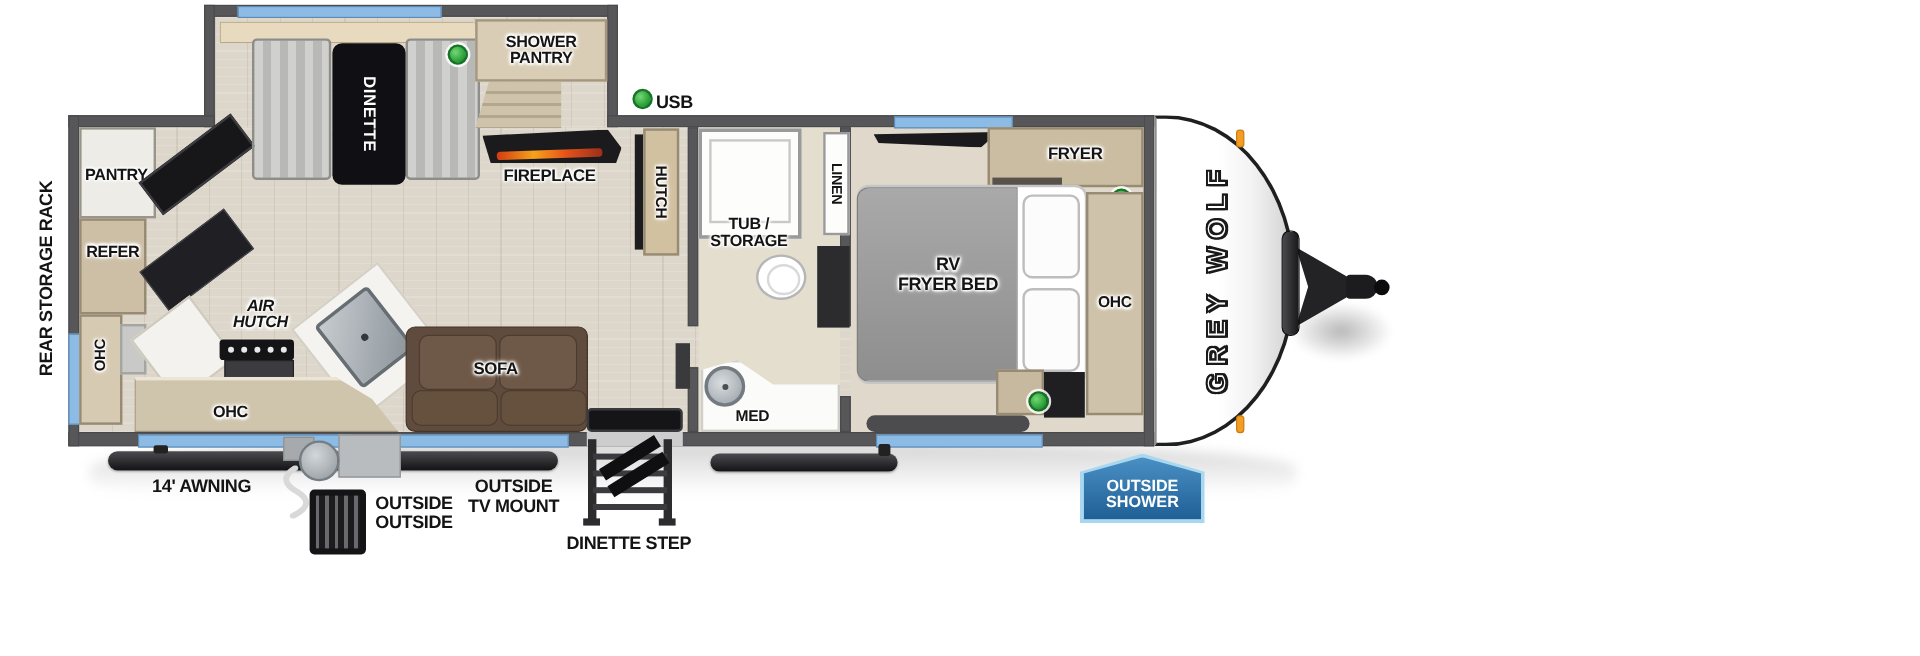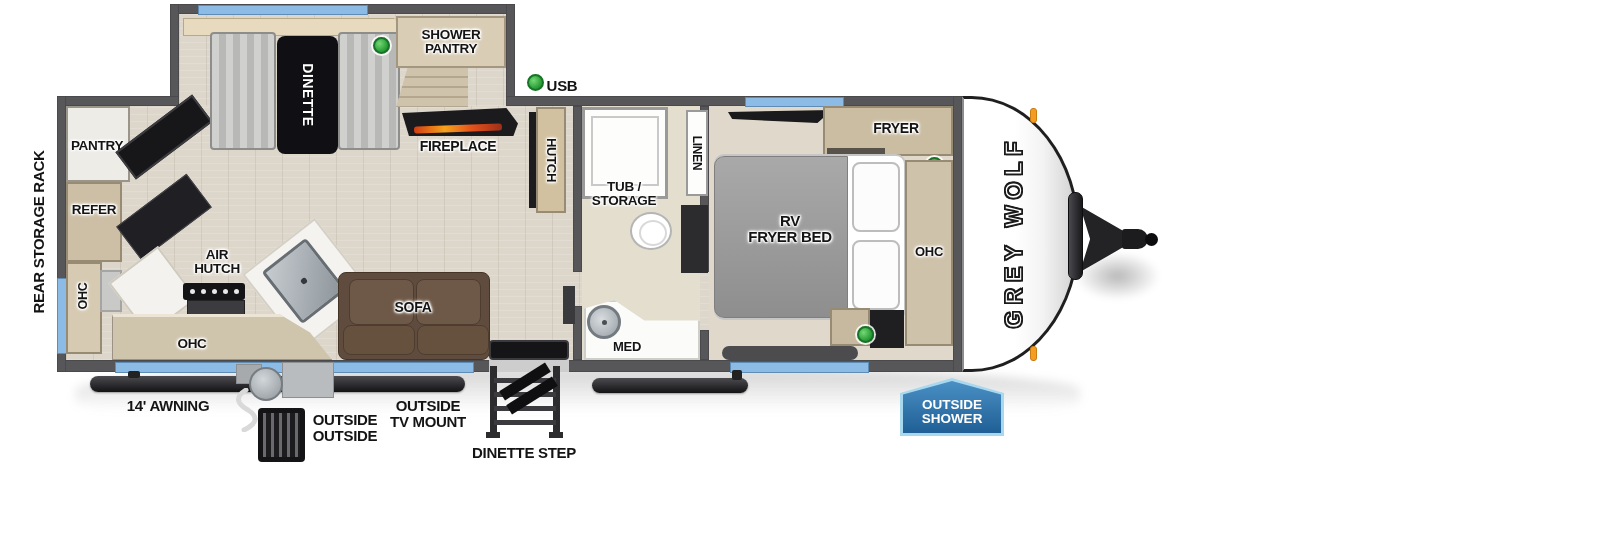--- a/index.html
+++ b/index.html
@@ -78,21 +78,21 @@
   <div class="abs" style="left:122px;top:258px;width:58px;height:62px;background:#f3f2ee;border:2px solid #cfcabe;transform:rotate(-37deg);"></div>
 
   <div class="abs" style="left:183px;top:283px;width:62px;height:17px;background:#141416;border-radius:3px;display:flex;align-items:center;justify-content:center;gap:6px;">
     <span style="width:5px;height:5px;border-radius:50%;background:#e8e8e8;"></span>
     <span style="width:5px;height:5px;border-radius:50%;background:#e8e8e8;"></span>
     <span style="width:5px;height:5px;border-radius:50%;background:#e8e8e8;"></span>
     <span style="width:5px;height:5px;border-radius:50%;background:#e8e8e8;"></span>
     <span style="width:5px;height:5px;border-radius:50%;background:#e8e8e8;"></span>
   </div>
   <div class="abs" style="left:187px;top:300px;width:56px;height:22px;background:#3c3c40;border:1px solid #222;"></div>
-  <div class="label" style="left:217px;top:262px;font-size:13.5px;">
+  <div class="label" style="left:217px;top:262px;font-size:13.5px;font-style:italic;">
     <span>AIR</span>
     <span>HUTCH</span>
   </div>
 
   <div class="abs" style="left:262px;top:236px;width:88px;height:92px;background:#f4f3ef;border:2px solid #d5d0c6;transform:rotate(-38deg);"></div>
   <div class="abs" style="left:276px;top:248px;width:56px;height:66px;background:linear-gradient(135deg,#c6cbcf,#8d959b);border:3px solid #666d73;border-radius:4px;transform:rotate(-38deg);box-sizing:border-box;">
     <span style="position:absolute;left:50%;top:50%;width:6px;height:6px;margin:-3px;border-radius:50%;background:#33383c;"></span>
   </div>
 
   <div class="abs" style="left:112px;top:314px;width:220px;height:46px;background:#cfc4ac;border:1px solid #9c9182;border-top:3px solid #ece5d6;box-sizing:border-box;clip-path:polygon(0 0,76% 0,90% 40%,100% 100%,0 100%);"></div>

